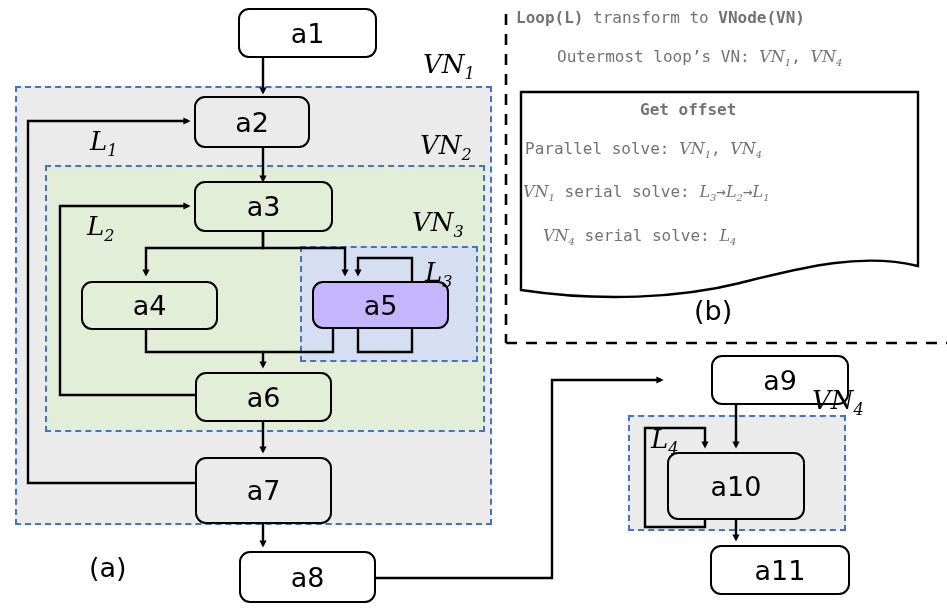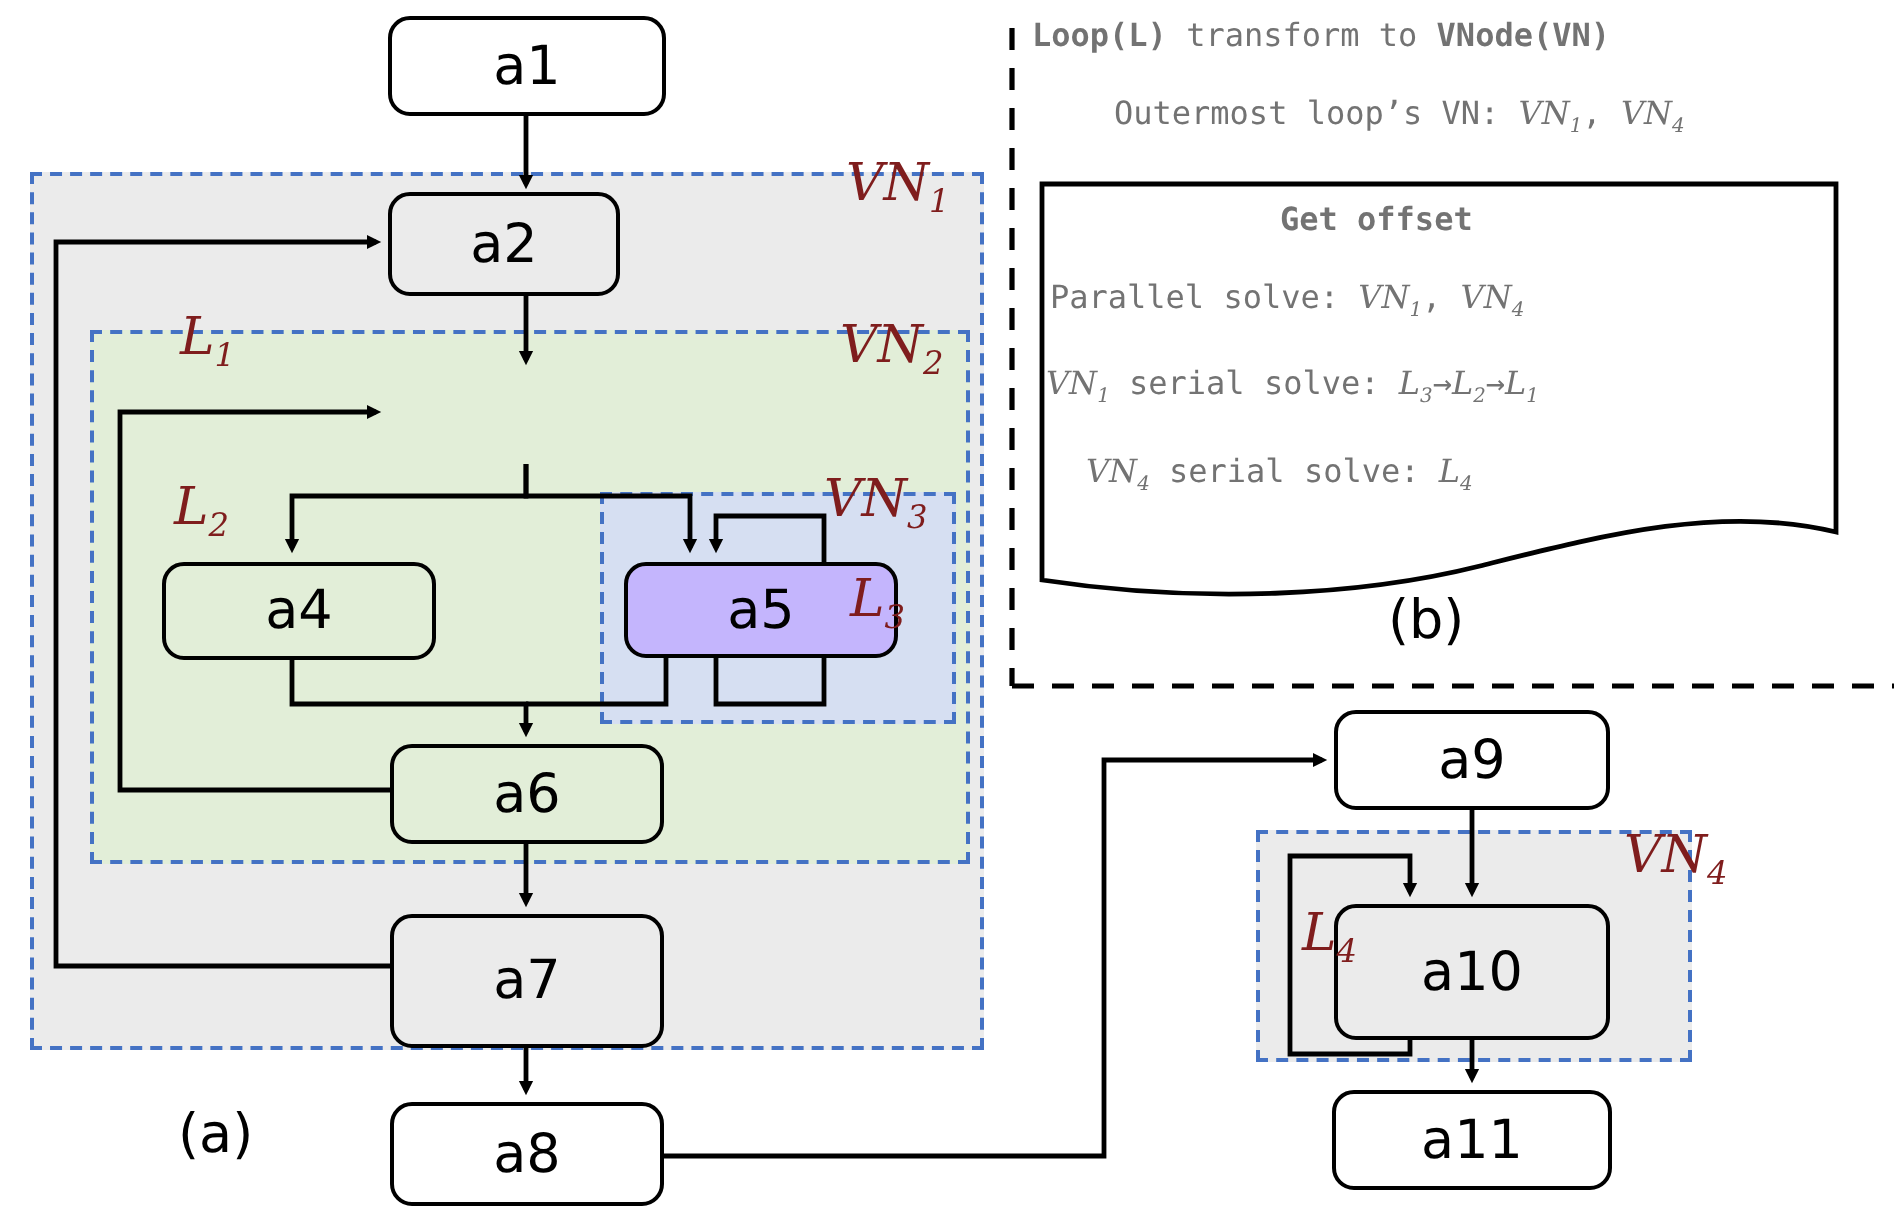--- a/index.html
+++ b/index.html
@@ -16,43 +16,42 @@
     box-sizing:border-box;
     border:2.2px solid #000;
     border-radius:11px;
     display:flex;align-items:center;justify-content:center;
     font-family:"DejaVu Sans",sans-serif;
     font-size:27px;
     color:#000;
     letter-spacing:0px;
     z-index:6;
   }
-  .node.white{background:#ffffff;}
+  .node.white{background:#ffffff;margin-left:44px;}
   .node.gray{background:#ebebeb;}
   .node.green{background:#e2eed8;}
   .node.blue{background:#c4b5fd;}
   .vnbox{
     position:absolute;
     box-sizing:border-box;
     border:2px dashed #4472c4;
     z-index:1;
   }
   .vn1{background:#ebebeb;z-index:1;}
   .vn2{background:#e2eed8;z-index:2;}
   .vn3{background:#d6dff2;z-index:3;}
   .vn4{background:#ebebeb;z-index:1;}
   .mathlabel{
     position:absolute;
     font-family:"DejaVu Serif",serif;
     font-style:italic;
     font-size:26px;
-    color:#7f1d1d;
+    color:#000000;
     white-space:nowrap;
     z-index:7;
-    margin-top:28px;
   }
   .mathlabel sub{font-size:0.62em;font-style:italic;}
   .btext{
     position:absolute;
     font-family:"DejaVu Sans Mono",monospace;
     font-size:16px;
     color:#737373;
     white-space:nowrap;
     z-index:8;
   }
@@ -112,20 +111,21 @@
       <path d="M195,395 L60,395 L60,206 L188,206" marker-end="url(#ah)"></path>
 
       <path d="M358,328 L358,352 L412,352 L412,258 L358,258 L358,274" marker-end="url(#ah)"></path>
 
       <path d="M705,505 L705,527 L645,527 L645,428 L705,428 L705,446" marker-end="url(#ah)"></path>
     </g>
   </svg>
 
   <div class="node white" style="left:194px;top:8px;width:139px;height:50px;">a1</div>
   <div class="node gray" style="left:194px;top:96px;width:116px;height:52px;">a2</div>
+  <div class="node green" style="left:194px;top:181px;width:139px;height:51px;">a3</div>
   <div class="node green" style="left:81px;top:281px;width:137px;height:49px;">a4</div>
   <div class="node blue" style="left:312px;top:281px;width:137px;height:48px;">a5</div>
   <div class="node green" style="left:195px;top:372px;width:137px;height:50px;">a6</div>
   <div class="node gray" style="left:195px;top:457px;width:137px;height:67px;">a7</div>
   <div class="node white" style="left:195px;top:551px;width:137px;height:52px;">a8</div>
   <div class="node white" style="left:667px;top:355px;width:138px;height:50px;">a9</div>
   <div class="node gray" style="left:667px;top:452px;width:138px;height:68px;">a10</div>
   <div class="node white" style="left:666px;top:545px;width:140px;height:50px;">a11</div>
 
   <div class="mathlabel" style="left:423px;top:49px;">

